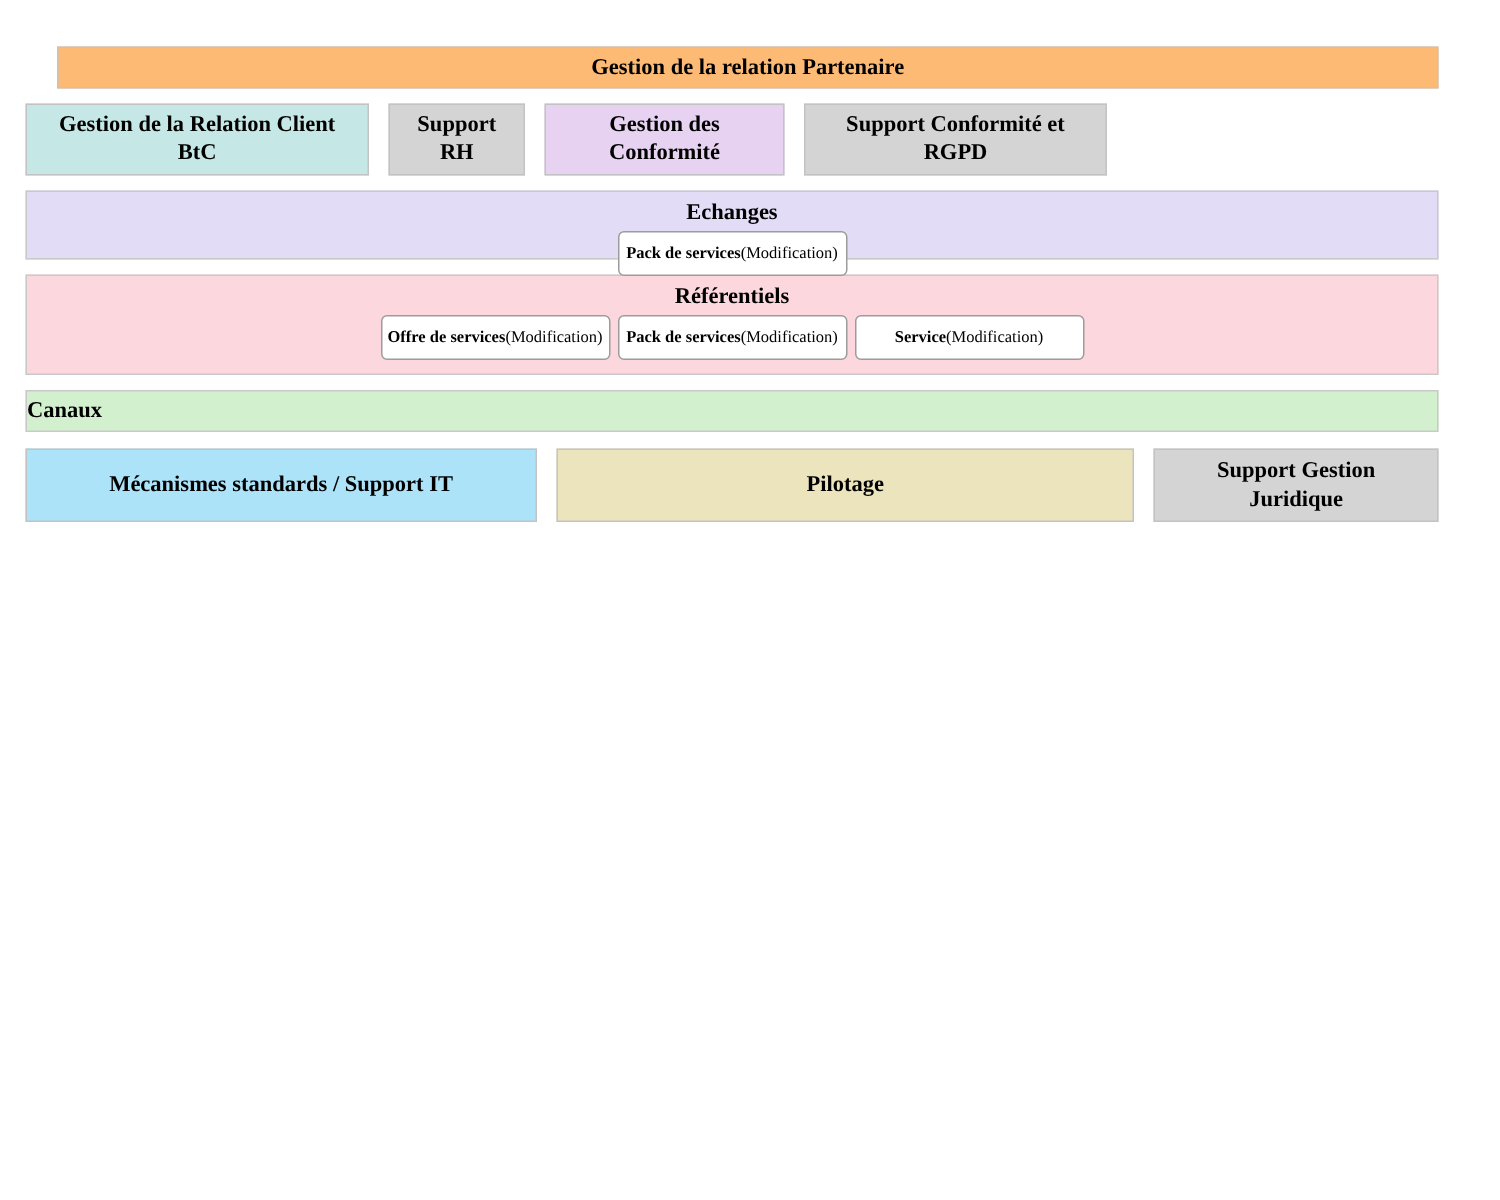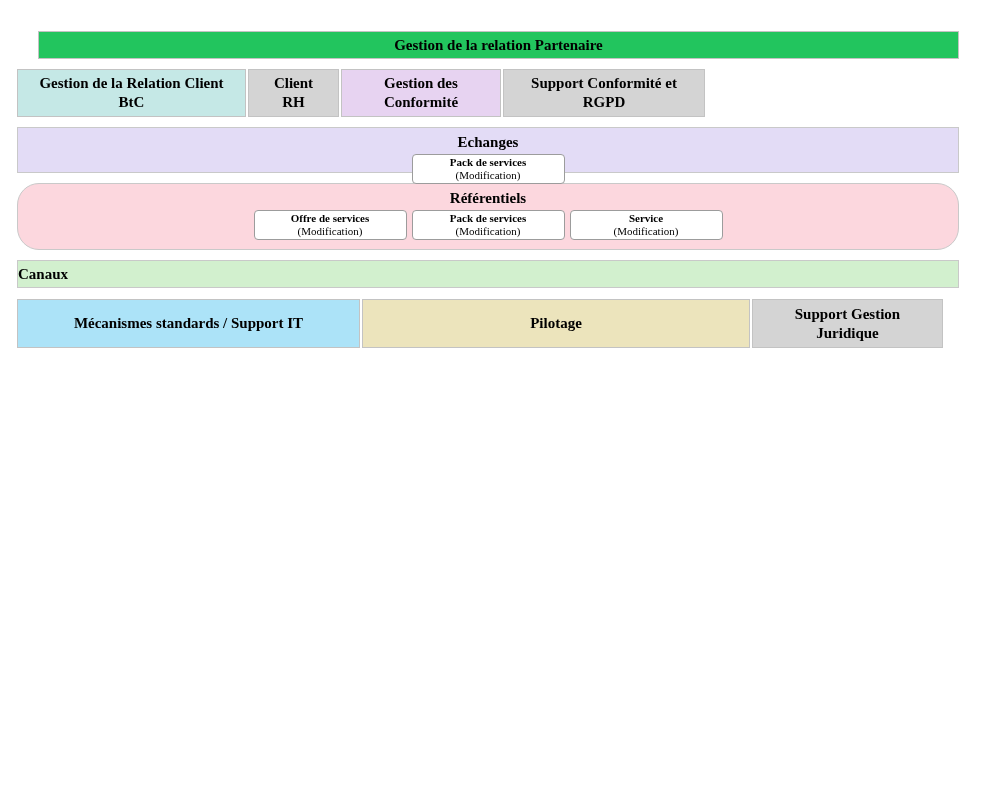--- a/index.html
+++ b/index.html
@@ -24,21 +24,21 @@
   .title-bar {
     height: 28px;
     font-size: 15px;
     display: flex;
     align-items: center;
     justify-content: center;
     margin-bottom: 10px;
   }
   .row {
     display: flex;
-    gap: 2px;
+    gap: 13px;
     margin-bottom: 10px;
   }
   .block {
     display: flex;
     align-items: center;
     justify-content: center;
     font-size: 15px;
     line-height: 19px;
     padding: 0 12px;
   }
@@ -67,57 +67,57 @@
     margin-top: 3px;
   }
   .node {
     box-sizing: border-box;
     width: 153px;
     height: 30px;
     background: #ffffff;
     border: 1px solid #9c9c9c;
     border-radius: 4px;
     display: flex;
-    flex-direction: column;
+    flex-direction: row;
     align-items: center;
     justify-content: center;
     cursor: default;
   }
   .node .n1 { font-size: 11px; font-weight: bold; line-height: 13px; white-space: nowrap; }
   .node .n2 { font-size: 11px; font-weight: normal; line-height: 13px; white-space: nowrap; }
   .sec-echanges { height: 46px; }
-  .sec-referentiels { height: 67px; border-radius: 22px; }
+  .sec-referentiels { height: 67px; }
   .sec-canaux {
     height: 28px;
     display: flex;
     align-items: center;
     font-weight: bold;
     font-size: 15px;
     margin-bottom: 11px;
   }
   .bottom-row .block { height: 49px; }
   .w-c1 { width: 343px; }
   .w-c2 { width: 388px; }
   .w-c3 { width: 191px; }
 </style>
 </head>
 <body>
 
 <div class="canvas">
 
-  <div class="title-bar bar" style="background-color: #22c55e; margin-left: 21px;">
+  <div class="title-bar bar" style="background-color: #fdba74; margin-left: 21px;">
     <span>Gestion de la relation Partenaire</span>
   </div>
 
   <div class="row domain-row">
     <div class="block w-b1" style="background-color: rgb(197, 232, 230);">
       <span>Gestion de la Relation Client BtC</span>
     </div>
     <div class="block w-b3" style="background-color: rgb(212, 212, 212);">
-      <span>Client RH</span>
+      <span>Support RH</span>
     </div>
     <div class="block w-b4" style="background-color: rgb(231, 211, 241);">
       <span>Gestion des Conformité</span>
     </div>
     <div class="block w-b5" style="background-color: rgb(212, 212, 212);">
       <span>Support Conformité et RGPD</span>
     </div>
   </div>
 
   <div class="section sec-echanges" style="background-color: rgb(227, 220, 246);">

